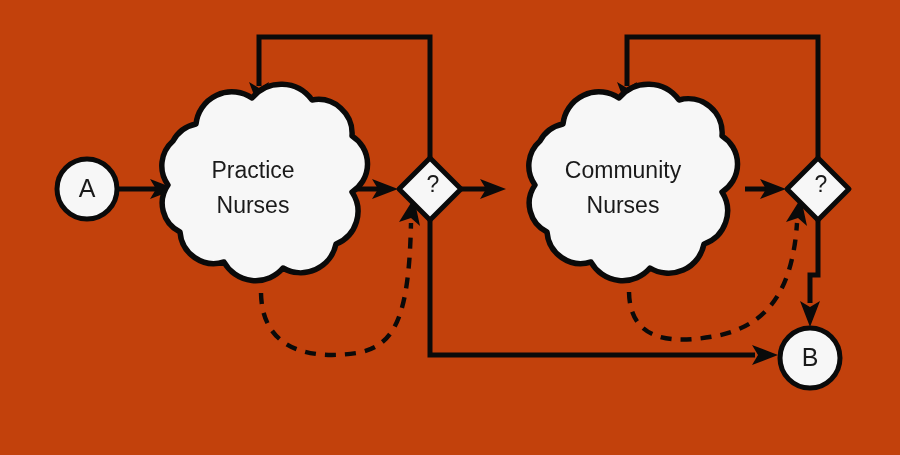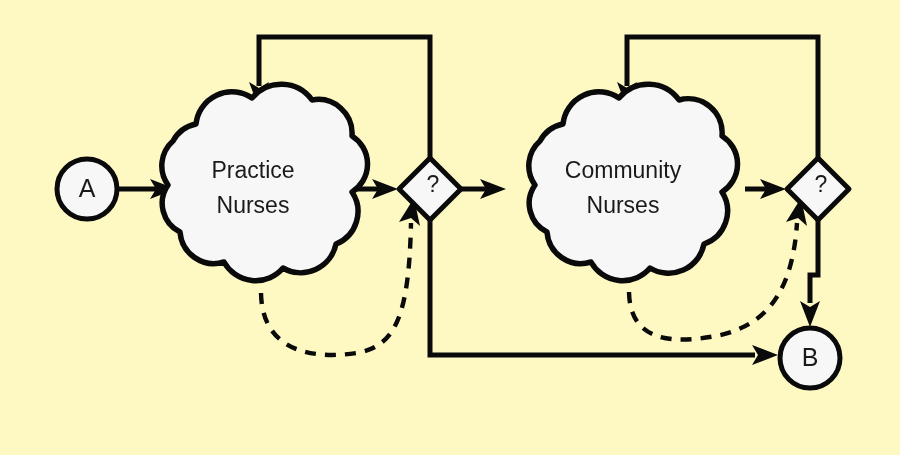--- a/index.html
+++ b/index.html
@@ -8,21 +8,21 @@
     padding: 0;
     background: #f5f5f5;
   }
   body {
     font-family: "Liberation Sans", sans-serif;
   }
   #diagram-root {
     position: relative;
     width: 900px;
     height: 455px;
-    background: #fef9c3;
+    background: #c2410c;
     overflow: hidden;
   }
   #flow-svg {
     display: block;
     width: 900px;
     height: 455px;
   }
   .node-shape {
     fill: #f7f7f7;
     stroke: #0a0a0a;

